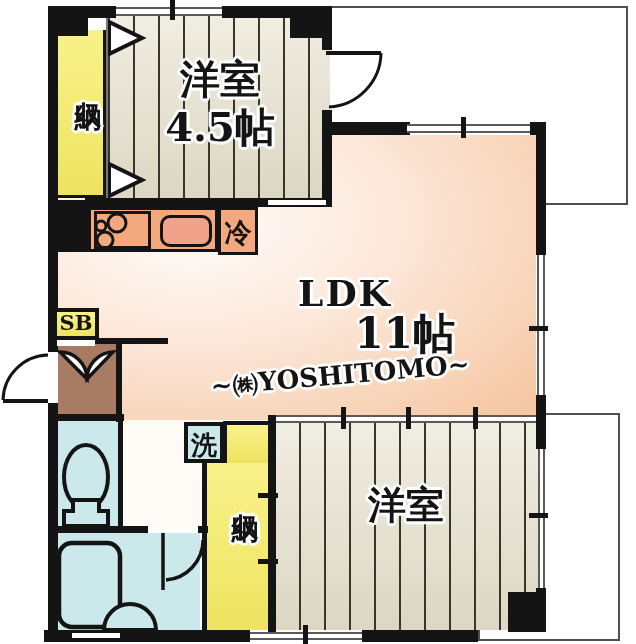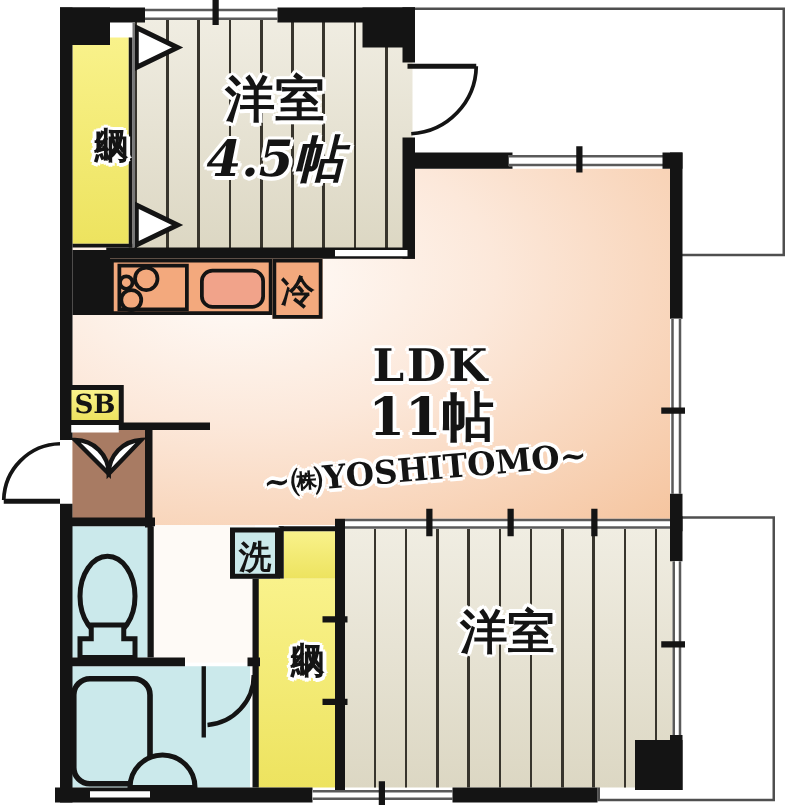--- a/index.html
+++ b/index.html
@@ -136,26 +136,26 @@
     <g stroke="#141414" fill="none" stroke-width="3">
       <circle cx="117" cy="223" r="9"></circle>
       <circle cx="101" cy="226" r="5"></circle>
       <circle cx="105" cy="240" r="8"></circle>
     </g>
   </svg>
 
   <div class="label halo vert" style="left:56px;top:80px;width:50px;font-size:27px;">収納</div>
 
   <div class="label halo" style="left:108px;top:52px;width:224px;font-size:40px;">洋室</div>
-  <div class="label halo" style="left:108px;top:100px;width:224px;font-size:40px;font-style:italic;">4.5帖</div>
+  <div class="label halo" style="left:108px;top:100px;width:224px;font-size:40px;">4.5帖</div>
 
   <div class="label" style="left:218px;top:215px;width:40px;font-size:27px;">冷</div>
 
   <div class="label halo" style="left:235px;top:272px;width:220px;font-size:36px;letter-spacing:2px;">LDK</div>
-  <div class="label halo" style="left:235px;top:306px;width:220px;font-size:42px;">11帖</div>
+  <div class="label halo" style="left:235px;top:306px;width:220px;font-size:42px;text-align:right;">11帖</div>
   <div class="label halo" style="left:165px;top:358px;width:350px;font-size:26px;transform:rotate(-5deg);">~㈱YOSHITOMO~</div>
 
   <div class="label" style="left:53px;top:310px;width:46px;font-size:21px;">SB</div>
   <div class="label" style="left:184px;top:428px;width:40px;font-size:26px;">洗</div>
 
   <div class="label halo vert" style="left:211px;top:492px;width:52px;font-size:27px;">収納</div>
 
   <div class="label halo" style="left:272px;top:480px;width:268px;font-size:38px;">洋室</div>
 
 </div>

